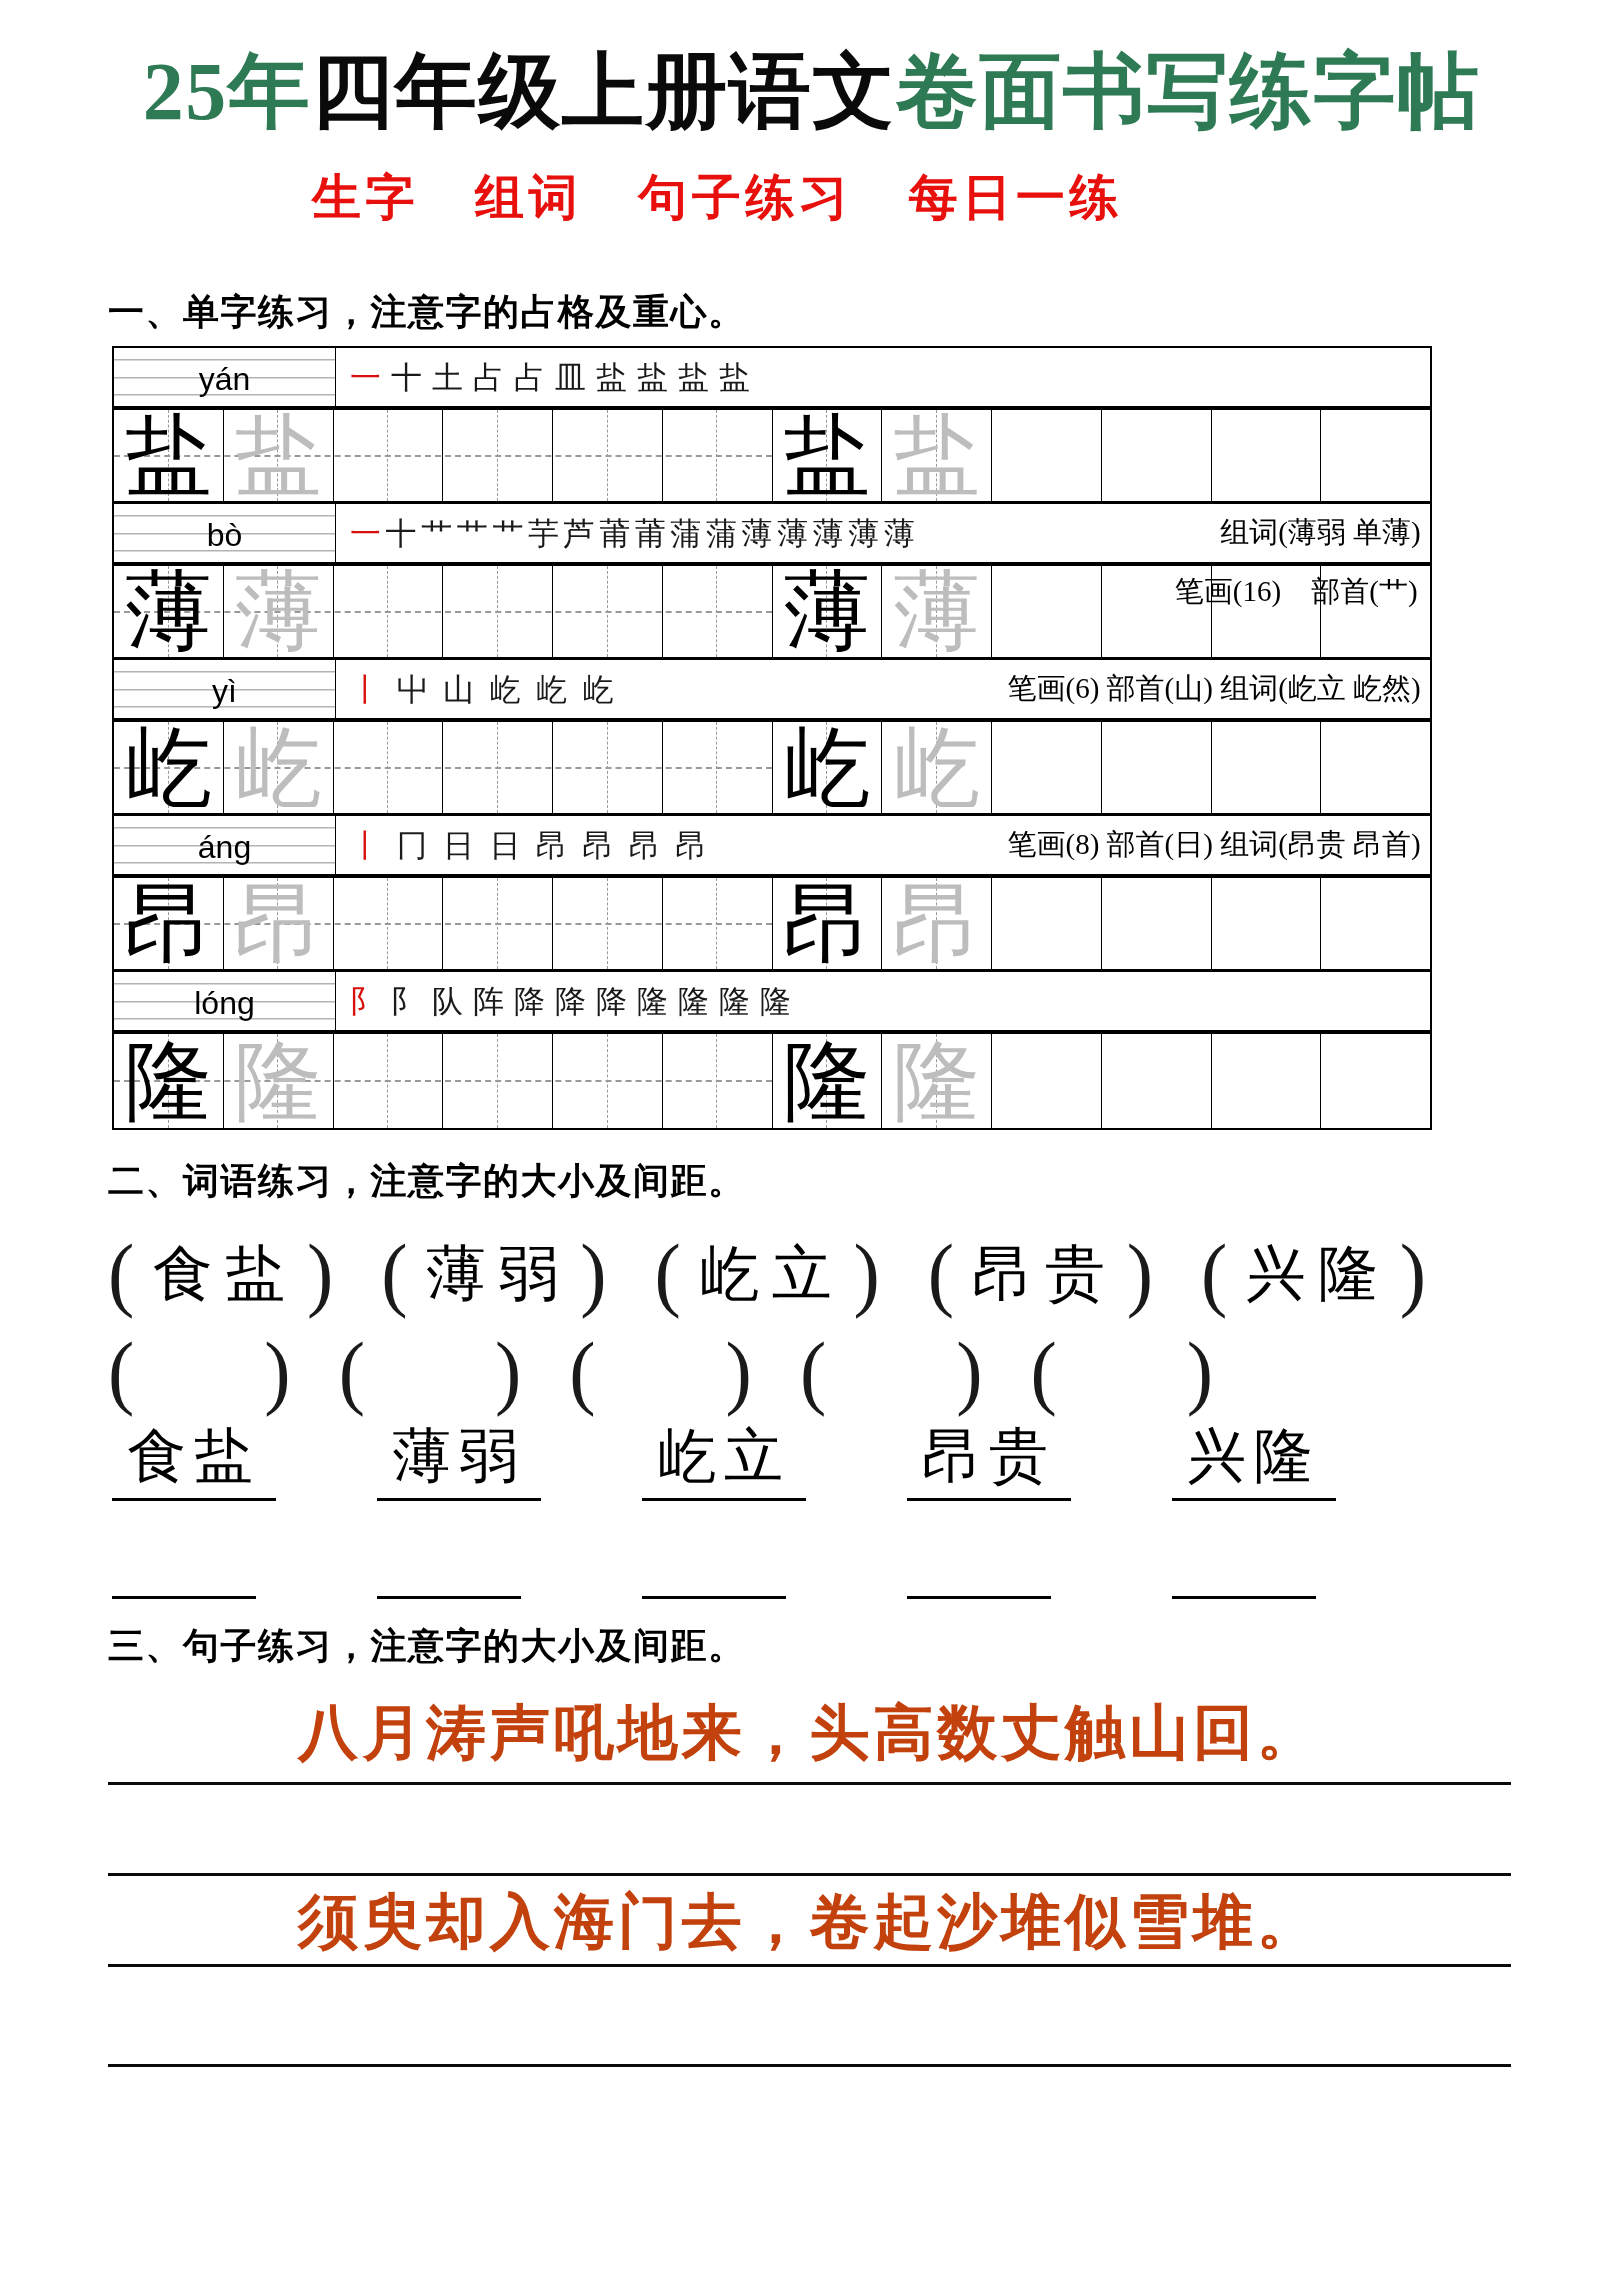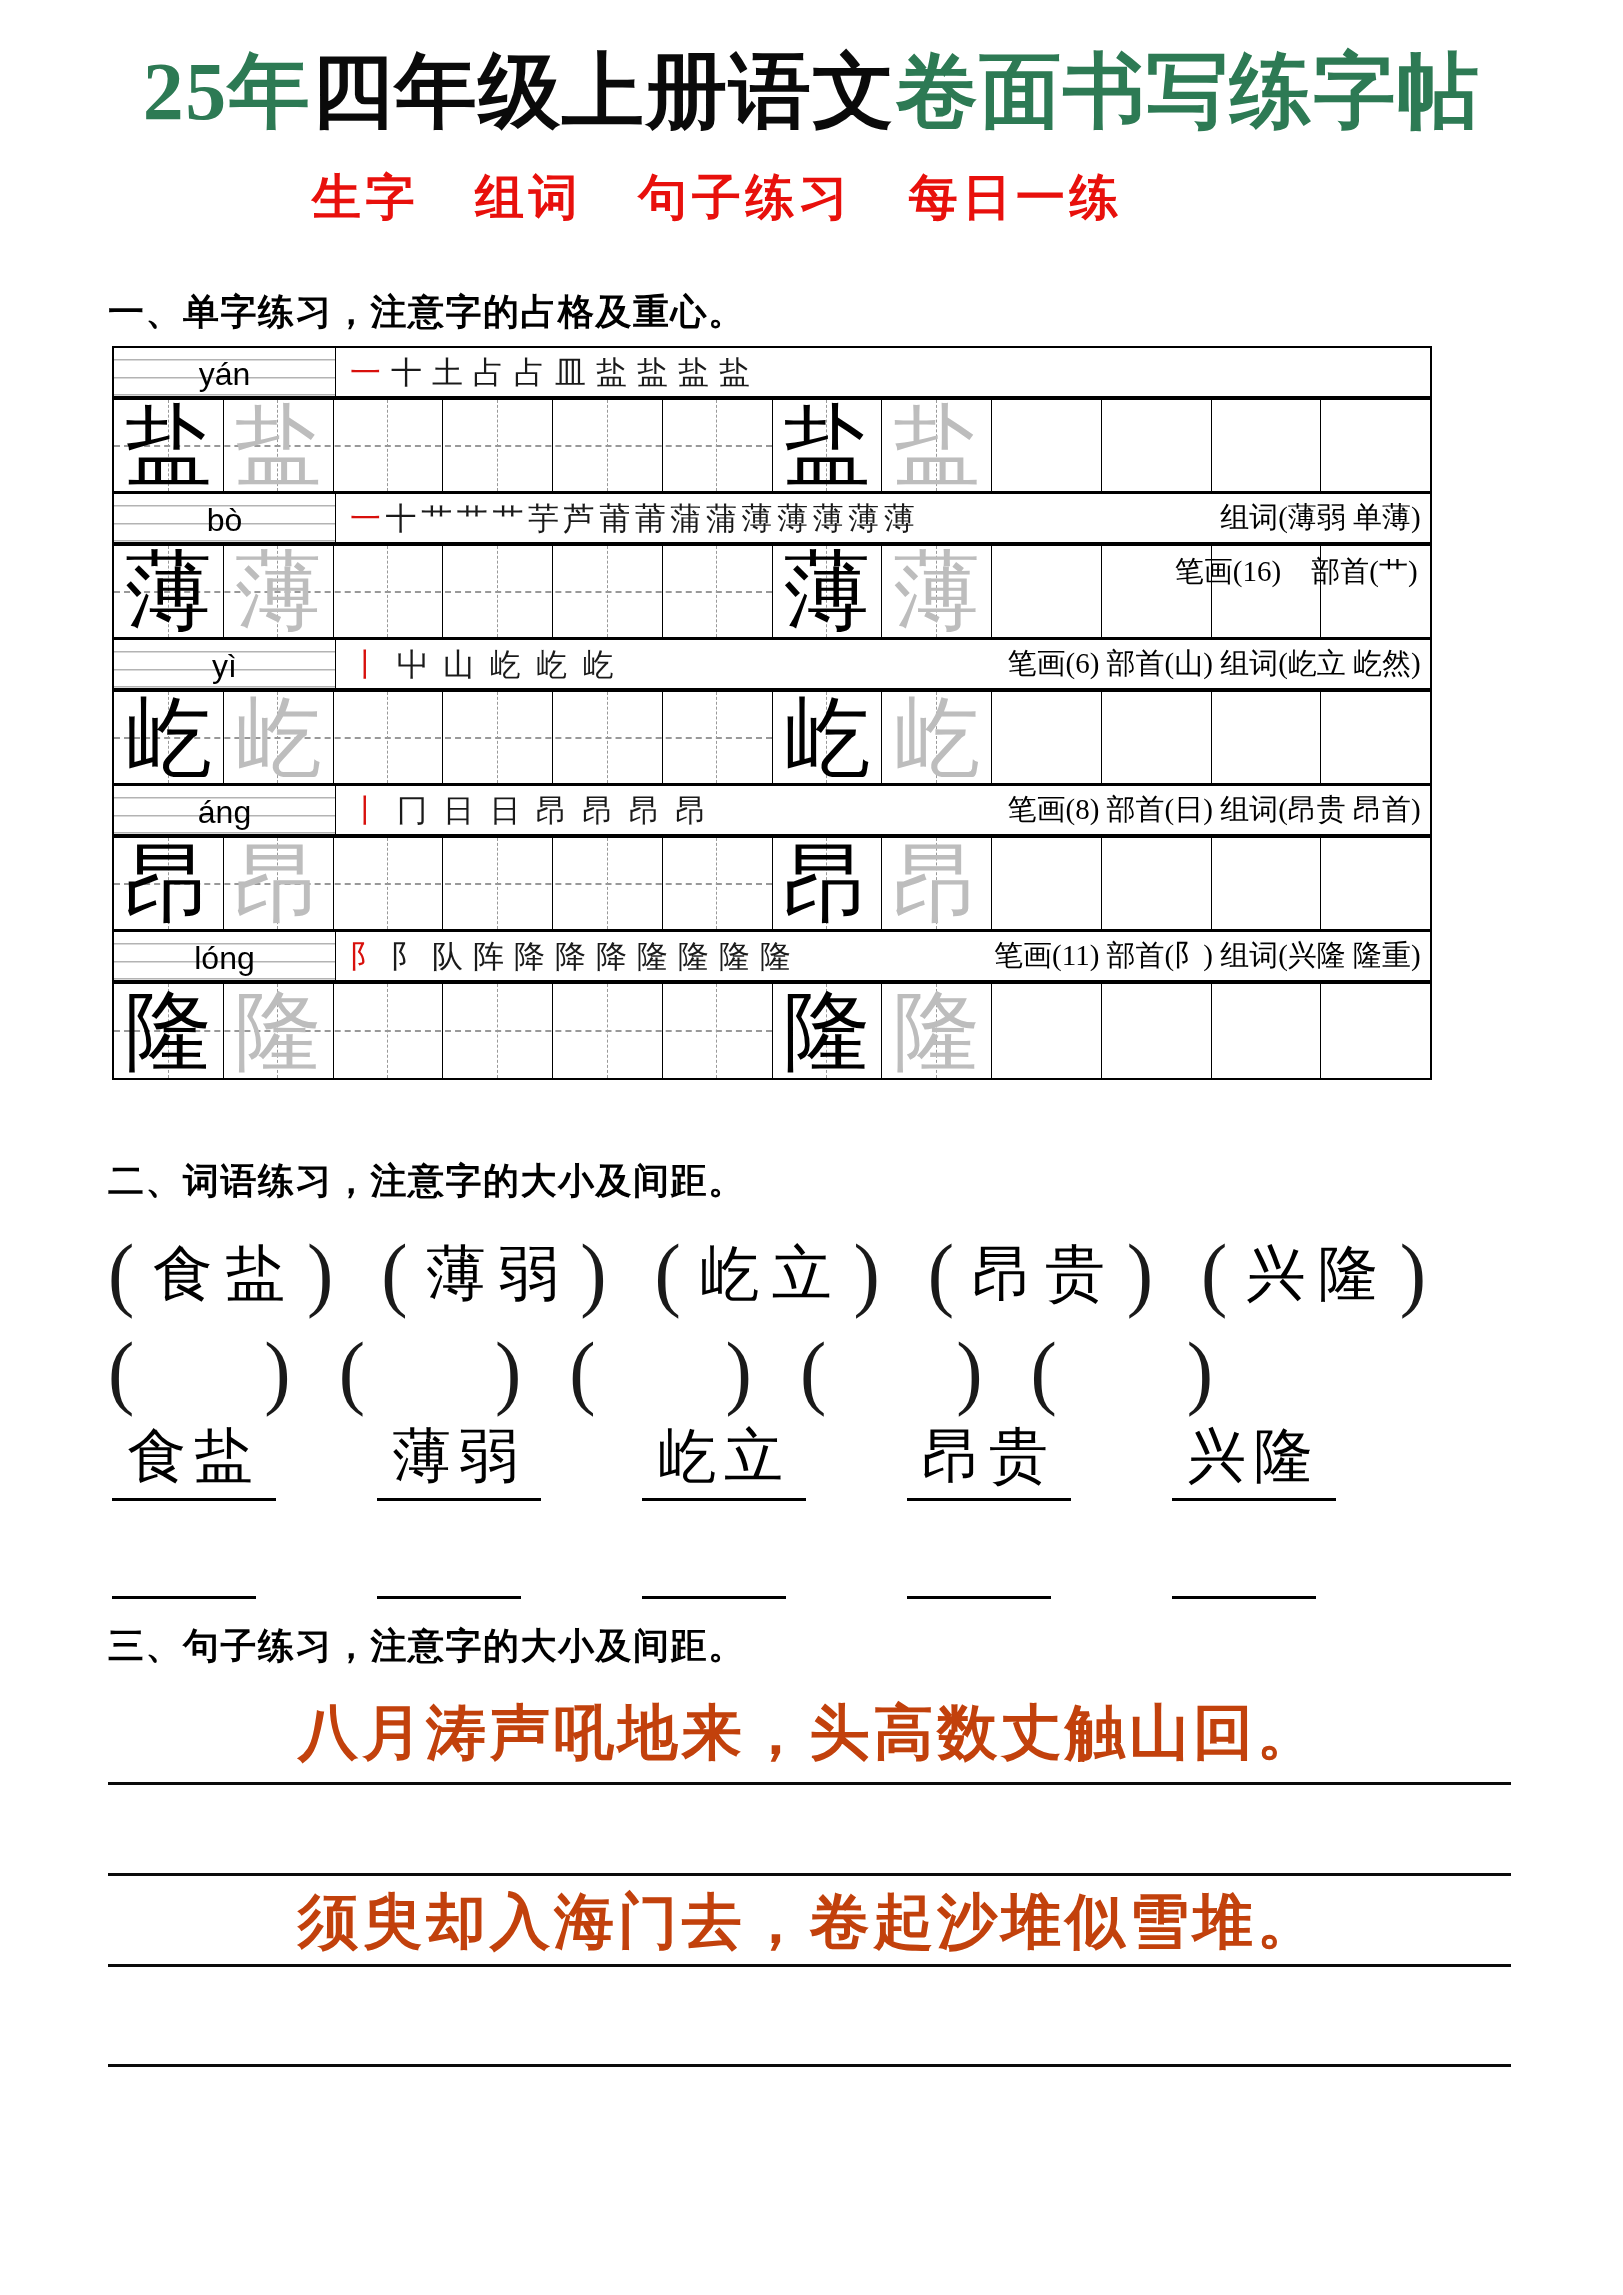--- a/index.html
+++ b/index.html
@@ -29,21 +29,21 @@
     font-family:"Liberation Sans", sans-serif; color:#000; white-space:nowrap;
   }
   .sec1 { top:288px;font-family:Liberation Serif, serif; } .sec2 { top:1157px; } .sec3 { top:1622px; }
 
   
   .char-table {
     top:346px; left:112px; width:1320px;
     border:2.3px solid #000; background:#fff;
   }
   .char-header {
-    height:52px; border-bottom:4.6px solid #000;
+    height:62px; border-bottom:4.6px solid #000;
     display:flex; align-items:stretch; position:relative;
   }
   .pinyin-cell {
     width:222px; flex:0 0 222px; border-right:1.5px solid #000;
     display:flex; align-items:center; justify-content:center; position:relative;
     background:
       linear-gradient(#b3b3b3,#b3b3b3) 0 10.8px/100% 1.5px no-repeat,
       linear-gradient(#b3b3b3,#b3b3b3) 0 29px/100% 1.5px no-repeat,
       linear-gradient(#b3b3b3,#b3b3b3) 0 46px/100% 1.5px no-repeat;
   }
@@ -316,21 +316,20 @@
         <span class="stroke-step">队</span>
         <span class="stroke-step">阵</span>
         <span class="stroke-step">降</span>
         <span class="stroke-step">降</span>
         <span class="stroke-step">降</span>
         <span class="stroke-step">隆</span>
         <span class="stroke-step">隆</span>
         <span class="stroke-step">隆</span>
         <span class="stroke-step">隆</span>
       </div>
-      <div class="char-info">笔画(11) 部首(阝) 组词(兴隆 隆重)</div>
     </div>
     <div class="practice-grid last">
       <div class="pcell vguide">
         <span class="big-char model">隆</span>
       </div>
       <div class="pcell vguide">
         <span class="big-char trace">隆</span>
       </div>
       <div class="pcell vguide"></div>
       <div class="pcell vguide"></div>

